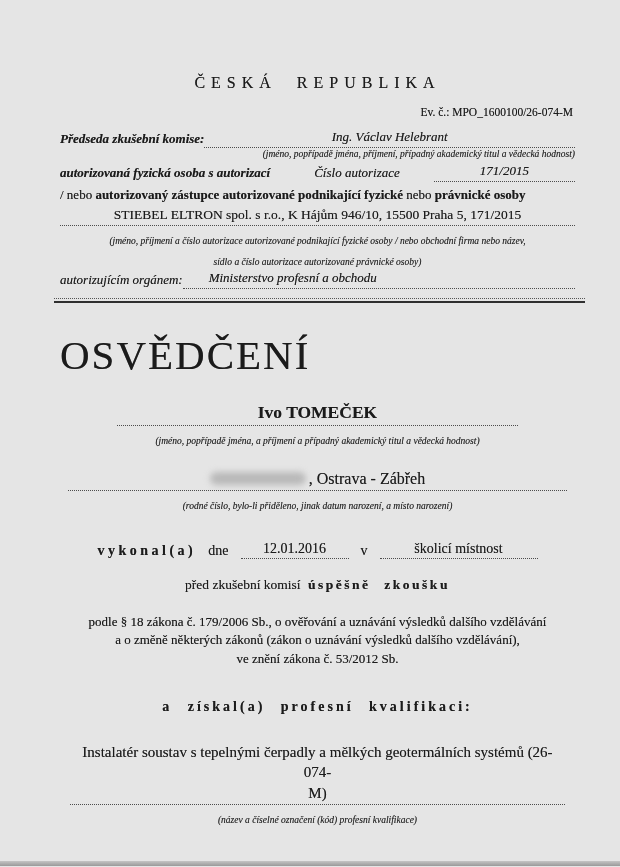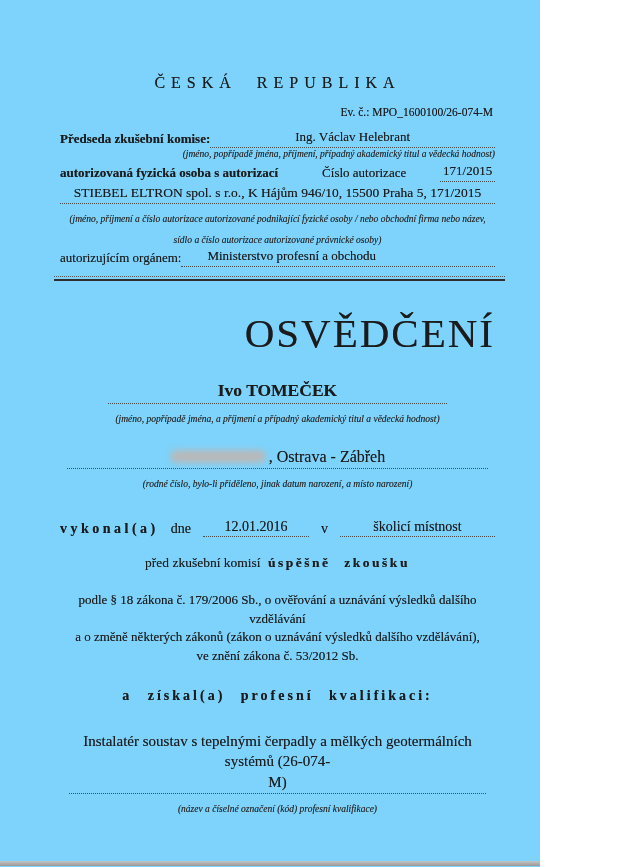--- a/index.html
+++ b/index.html
@@ -1,21 +1,21 @@
 <!DOCTYPE html>
 <html lang="cs"><head>
 <meta charset="utf-8">
 <style>
   html, body { margin: 0; padding: 0; background: #ffffff; }
   .page {
     position: relative;
-    width: 540px;
+    width: 620px;
     height: 867px;
     margin: 0;
-    background: #7dd3fc;
+    background: #e5e5e5;
     overflow: hidden;
     font-family: "Liberation Serif", "DejaVu Serif", serif;
     color: #1b1b1b;
     text-shadow: 0 0 0.4px rgba(27,27,27,0.55);
     box-sizing: border-box;
     padding: 74px 45px 12px 60px;
   }
   .b { font-weight: bold; }
 
   .country-title {
@@ -26,21 +26,21 @@
     white-space: nowrap;
   }
   .ev-line {
     margin-top: 14px;
     text-align: right;
     font-size: 11.5px;
     padding-right: 2px;
   }
 
   .form { margin-top: 11px; font-size: 13px; }
-  .row { display: flex; align-items: flex-end; line-height: 1.3; }
+  .row { display: flex; align-items: flex-end; line-height: 1.3; font-style: italic; }
   .slot {
     border-bottom: 1px dotted #4c4c4c;
     text-align: center;
     padding-bottom: 1px;
   }
   .grow { flex: 1 1 auto; }
   .caption {
     font-style: italic;
     font-size: 9.5px;
     line-height: 1.18;
@@ -62,21 +62,21 @@
   .rowE .file-label { margin-right: 10px; }
   .rowF { margin-top: 2px; }
   .rowF .authority-slot { text-align: left; padding-left: 26px; }
 
   .divider { margin-top: 9px; margin-left: -6px; margin-right: -10px; }
   .divider-dotted { border-top: 1px dotted #555; }
   .divider-solid { border-top: 2px solid #2f2f2f; margin-top: 2px; }
 
   .main-title {
     margin-top: 32px;
-    text-align: right;
+    text-align: left;
     font-size: 41px;
     letter-spacing: 2px;
     line-height: 1;
   }
   .sub-title {
     margin-top: 10px;
     text-align: center;
     font-size: 20px;
     letter-spacing: 1.5px;
   }
@@ -123,21 +123,21 @@
   .performed-verb { font-weight: bold; letter-spacing: 3.5px; }
   .performed-row .date-slot { width: 108px; }
   .performed-row .place-slot { width: 158px; }
 
   .committee-row { margin-top: 18px; text-align: center; font-size: 13.5px; }
   .exam-result { font-weight: bold; letter-spacing: 2.5px; word-spacing: 8px; margin-left: 4px; }
 
   .law-block { margin-top: 20px; text-align: center; font-size: 13px; line-height: 1.45; }
 
   .gained-row {
-    margin-top: 22px;
+    margin-top: 30px;
     text-align: center;
     font-size: 14px;
     font-weight: bold;
     letter-spacing: 3px;
     word-spacing: 9px;
   }
 
   .qual-block {
     margin: 27px auto 0 auto;
     width: 96%;
@@ -175,20 +175,26 @@
       <span class="slot grow">Ing. Václav Helebrant</span>
     </div>
     <div class="caption caption-right">(jméno, popřípadě jména, příjmení, případný akademický titul a vědecká hodnost)</div>
 
     <div class="row rowB">
       <span class="b">autorizovaná fyzická osoba s autorizací</span>
       <span class="mid-label">Číslo autorizace</span>
       <span class="slot grow">171/2015</span>
     </div>
 
+    <div class="rowC">
+      <span>/ nebo</span>
+      <span class="b">autorizovaný zástupce autorizované podnikající fyzické</span>
+      <span>nebo</span>
+      <span class="b">právnické osoby</span>
+    </div>
 
     <div class="company-line">STIEBEL ELTRON spol. s r.o., K Hájům 946/10, 15500 Praha 5, 171/2015</div>
     <div class="caption caption-center">(jméno, příjmení a číslo autorizace autorizované podnikající fyzické osoby / nebo obchodní firma nebo název,</div>
     <div class="caption caption-center">sídlo a číslo autorizace autorizované právnické osoby)</div>
 
 
     <div class="row rowF">
       <span>autorizujícím orgánem:</span>
       <span class="slot grow authority-slot">Ministerstvo profesní a obchodu</span>
     </div>

